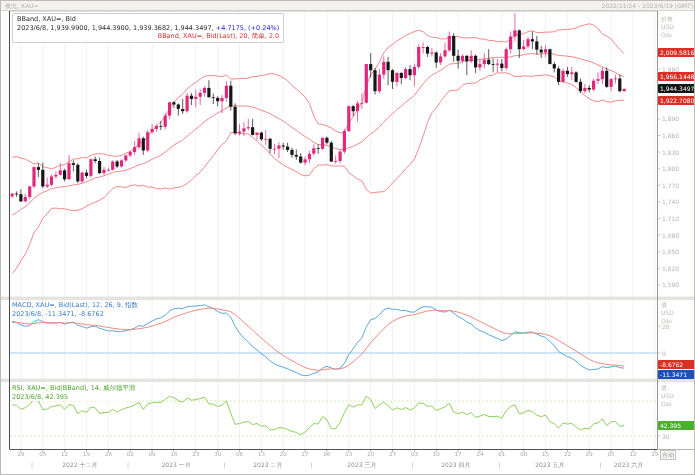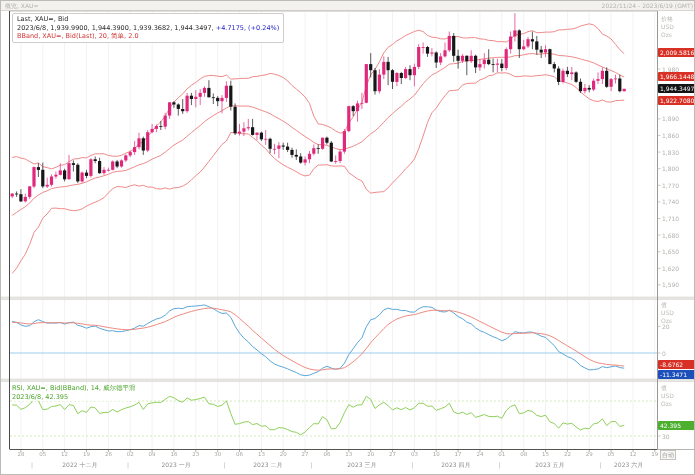--- a/index.html
+++ b/index.html
@@ -8,21 +8,21 @@
   .abs{position:absolute;}
   #titlebar{left:0;top:0;width:695px;height:9px;background:#f3f2ef;border-bottom:1px solid #d8d6d2;
             font-size:6px;line-height:9px;color:#b4b2ae;}
   #titlebar .tl{position:absolute;left:4px;top:0;}
   #titlebar .tr{position:absolute;right:3px;top:0;}
   #chart-svg{left:0;top:0;}
   #legend-main{left:11px;top:12px;background:#fff;border:1px solid #cfcdc9;border-radius:2px;
                padding:1px 4px;font-size:6.5px;line-height:8.5px;white-space:nowrap;}
   .lg-black{color:#2a2a2a;}
   .lg-blue{color:#2424c8;}
-  .lg-red{color:#d03434;}
+  .lg-red{color:#d03434;text-align:right;}
   .lg-macd{color:#3a7bc8;}
   .lg-rsi{color:#4aa32a;}
   .legend2{background:rgba(255,255,255,.85);font-size:6.5px;line-height:8.5px;white-space:nowrap;}
   #legend-macd{left:11px;top:300px;}
   #legend-rsi{left:11px;top:383px;}
   .badge{position:absolute;left:657px;width:37px;height:9px;line-height:9px;font-size:6px;
          text-align:left;padding-left:2px;box-sizing:border-box;border-radius:1px;white-space:nowrap;}
   .ytick{position:absolute;left:661px;font-size:6px;line-height:7px;color:#b5b2ae;white-space:nowrap;}
   .yhdr{position:absolute;left:660px;font-size:6px;line-height:8px;color:#bcbab6;white-space:nowrap;}
   .dlab{position:absolute;width:14px;text-align:center;font-size:5.5px;line-height:7px;color:#a8a6a2;top:450px;}
@@ -505,25 +505,29 @@
       <div class="mlab" style="left: 328.9px;">2023 三月</div>
       <div class="msep" style="left: 410.2px;">|</div>
       <div class="mlab" style="left: 422.9px;">2023 四月</div>
       <div class="msep" style="left: 497.6px;">|</div>
       <div class="mlab" style="left: 516.9px;">2023 五月</div>
       <div class="msep" style="left: 598.2px;">|</div>
       <div class="mlab" style="left: 595.6px;">2023 六月</div>
     </div>
 
   <div id="legend-main" class="abs">
-    <div class="lg-black">Last, XAU=, Bid</div>
+    <div class="lg-black">BBand, XAU=, Bid</div>
     <div><span class="lg-black">2023/6/8, 1,939.9900, 1,944.3900, 1,939.3682, 1,944.3497,</span> <span class="lg-blue">+4.7175, (+0.24%)</span></div>
     <div class="lg-red">BBand, XAU=, Bid(Last), 20, 简单, 2.0</div>
   </div>
 
+  <div id="legend-macd" class="abs legend2">
+    <div class="lg-macd">MACD, XAU=, Bid(Last), 12, 26, 9, 指数</div>
+    <div class="lg-macd">2023/6/8, -11.3471, -8.6762</div>
+  </div>
 
   <div id="legend-rsi" class="abs legend2">
     <div class="lg-rsi">RSI, XAU=, Bid(BBand), 14, 威尔德平滑</div>
     <div class="lg-rsi">2023/6/8, 42.395</div>
   </div>
 
   <div id="auto-btn">自动</div>
 </div>
 
 </body></html>

